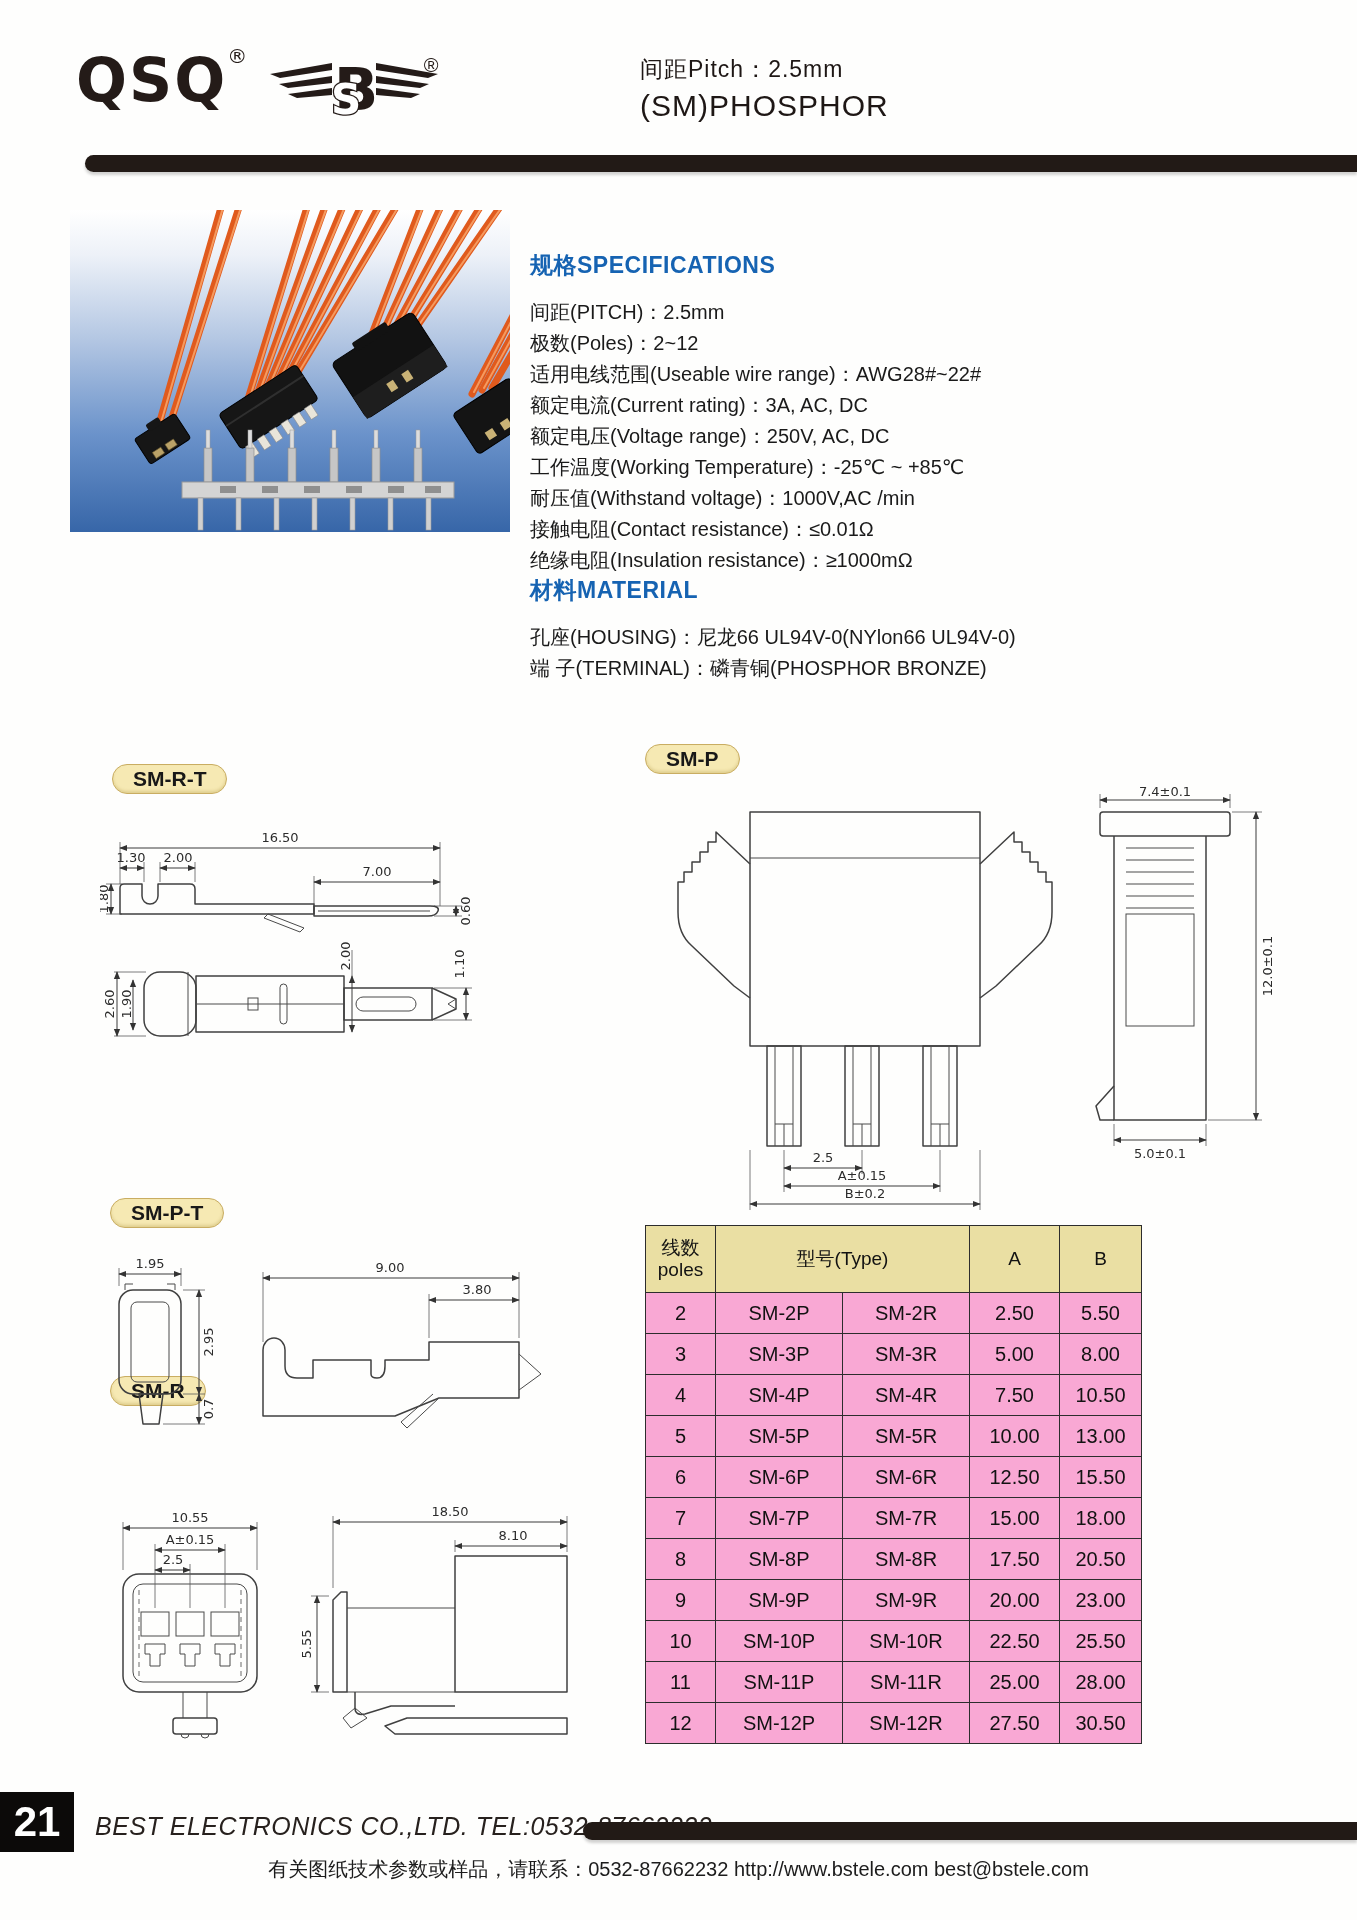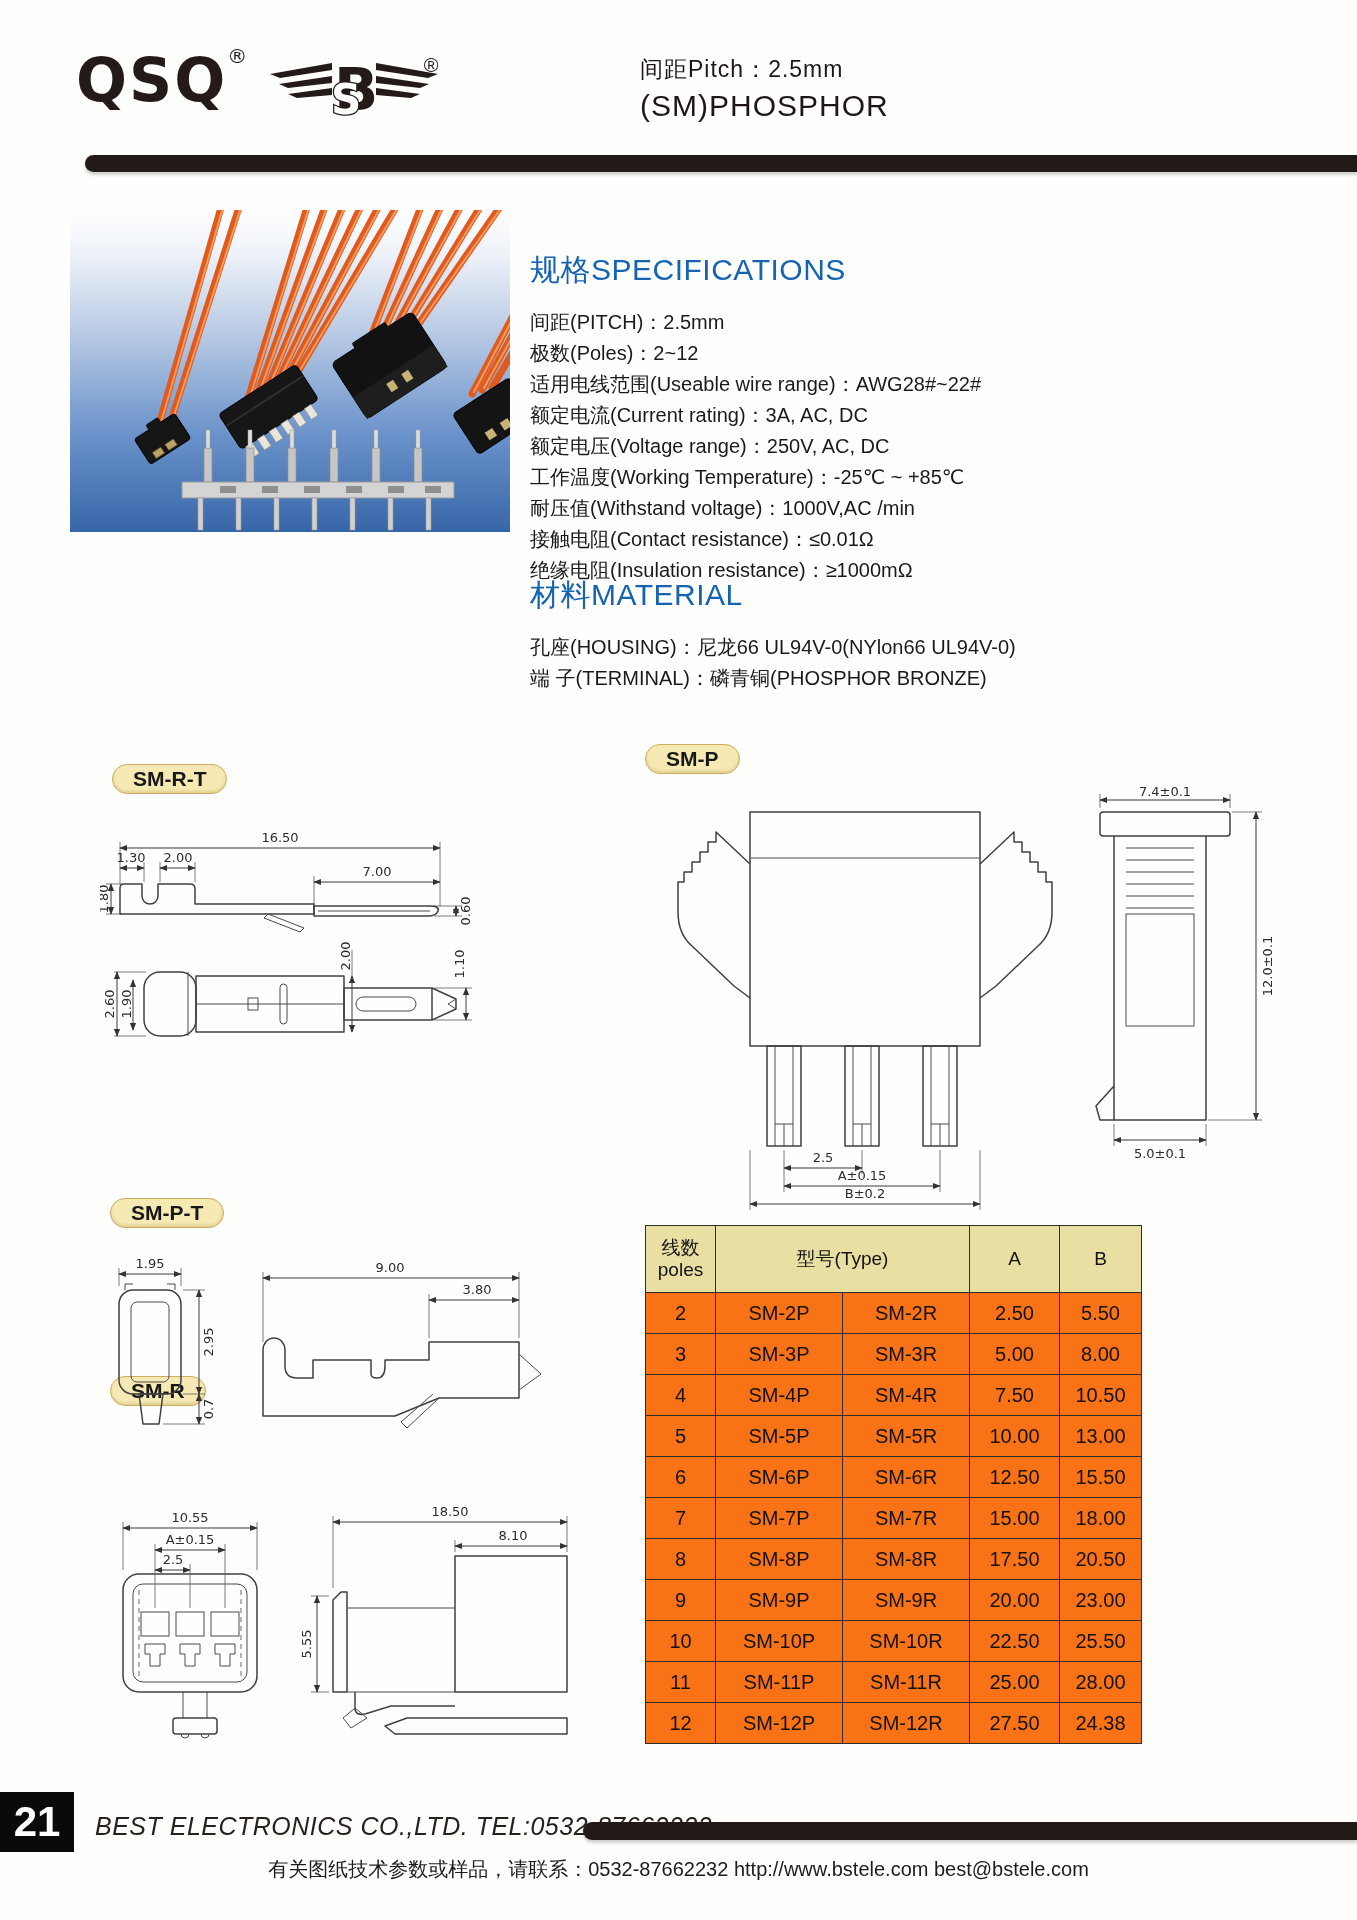--- a/index.html
+++ b/index.html
@@ -11,21 +11,21 @@
   .brand sup{font-size:20px;font-weight:400;vertical-align:38px;}
   .winglogo{position:absolute;left:268px;top:50px;}
   .header-right{position:absolute;left:640px;top:54px;width:478px;text-align:left;color:#1e1715;}
   .pitch-line{font-size:23px;letter-spacing:1px;}
   .page-title{font-size:30px;letter-spacing:1px;margin-top:4px;font-weight:500;}
   .header-bar{position:absolute;left:85px;top:155px;width:1272px;height:17px;background:#221a16;
               border-radius:9px 0 0 9px;box-shadow:0 3px 3px rgba(0,0,0,.18);}
   
   .photo{position:absolute;left:70px;top:210px;width:440px;height:322px;}
   
-  .sec-heading{color:#1663b2;font-size:30px;font-weight:normal;letter-spacing:.5px;}
+  .sec-heading{color:#1663b2;font-size:23px;font-weight:bold;letter-spacing:.5px;}
   .specs{position:absolute;left:530px;top:250px;width:560px;}
   .material{position:absolute;left:530px;top:575px;width:580px;}
   .spec-lines{margin-top:16px;font-size:20px;line-height:31px;color:#1a1a1a;}
   
   .badge{position:absolute;background:#f6e9b3;border:1px solid #c9ad62;border-radius:15px;
          padding:2px 20px;font-size:21px;font-weight:bold;color:#181818;
          box-shadow:inset 0 -2px 3px rgba(160,130,40,.25);}
   .b-smrt{left:112px;top:764px;}
   .b-smp{left:645px;top:744px;}
   .b-smpt{left:110px;top:1198px;}
@@ -36,21 +36,21 @@
   .d-smpt{position:absolute;left:95px;top:1238px;}
   .d-smr{position:absolute;left:95px;top:1496px;}
   .outline{fill:none;stroke:#404040;stroke-width:1.5;stroke-linejoin:round;}
   .thin{fill:none;stroke:#4a4a4a;stroke-width:1;}
   .hid{fill:none;stroke:#6a6a6a;stroke-width:1;stroke-dasharray:5,4;}
   .ext{stroke:#5c5c5c;stroke-width:.8;}
   .dim{stroke:#3a3a3a;stroke-width:1;fill:none;marker-start:url(#arw);marker-end:url(#arw);}
   .dtx{font-size:13px;fill:#2c2c2c;font-family:"DejaVu Sans",sans-serif;}
   
   .spec-table{position:absolute;left:645px;top:1225px;border-collapse:collapse;table-layout:fixed;
-              width:496px;font-size:20px;color:#121212;background:#f97316;}
+              width:496px;font-size:20px;color:#121212;background:#f9a8d4;}
   .spec-table th,.spec-table td{border:1.6px solid #2d2d2d;text-align:center;padding:0;font-weight:normal;}
   .spec-table thead th{background:#eadfa3;height:66px;font-size:19px;line-height:22px;}
   .spec-table tbody td{height:40px;}
   
   .pagenum{position:absolute;left:0;top:1792px;width:74px;height:60px;background:#0c0a09;color:#fff;
            display:flex;align-items:center;justify-content:center;font-size:42px;font-weight:bold;}
   .company{position:absolute;left:95px;top:1812px;font-size:25px;font-style:italic;font-weight:500;
            letter-spacing:.5px;color:#27211e;}
   .footer-bar{position:absolute;left:583px;top:1822px;width:774px;height:18px;background:#221a16;
               border-radius:9px 0 0 9px;box-shadow:0 3px 3px rgba(0,0,0,.18);}
@@ -525,21 +525,21 @@
           <td>SM-11P</td>
           <td>SM-11R</td>
           <td>25.00</td>
           <td>28.00</td>
         </tr>
       <tr>
           <td>12</td>
           <td>SM-12P</td>
           <td>SM-12R</td>
           <td>27.50</td>
-          <td>24.38</td>
+          <td>30.50</td>
         </tr>
     </tbody>
   </table>
 
   <div class="pagenum">21</div>
   <div class="company">BEST ELECTRONICS CO.,LTD. TEL:0532-87662232</div>
   <div class="footer-bar"></div>
   <div class="contact">有关图纸技术参数或样品，请联系：0532-87662232 http://www.bstele.com  best@bstele.com</div>
 
 </div>

